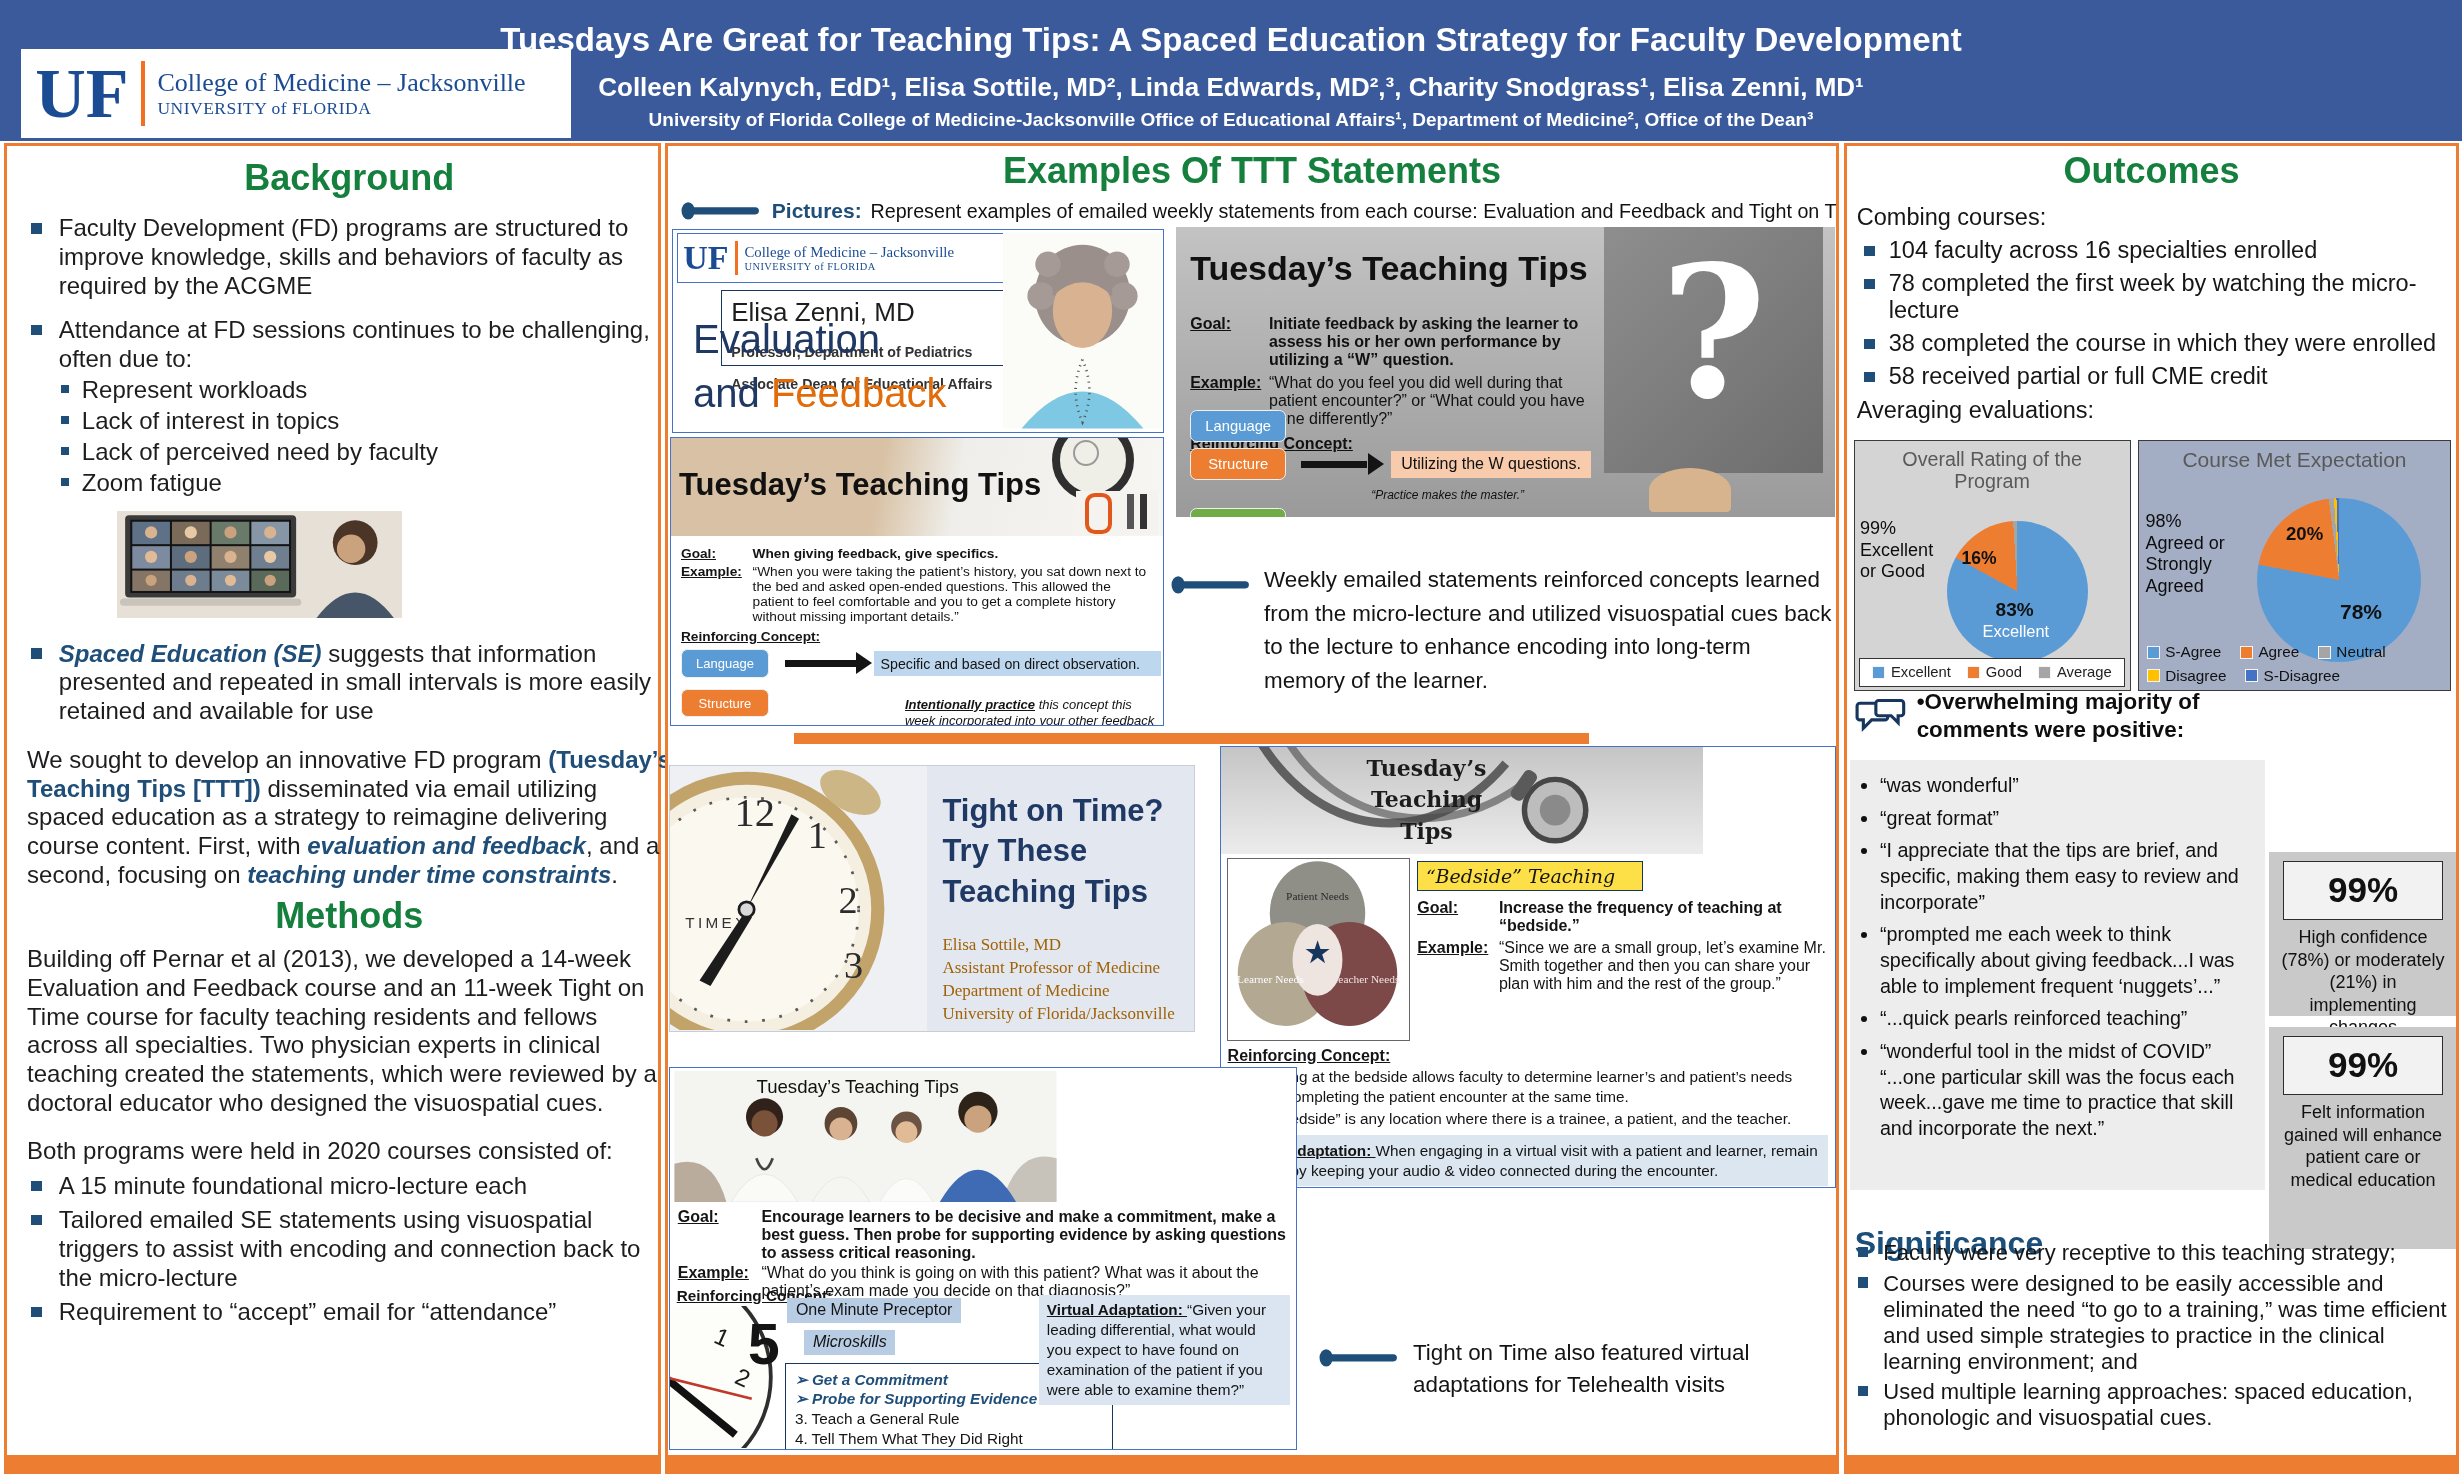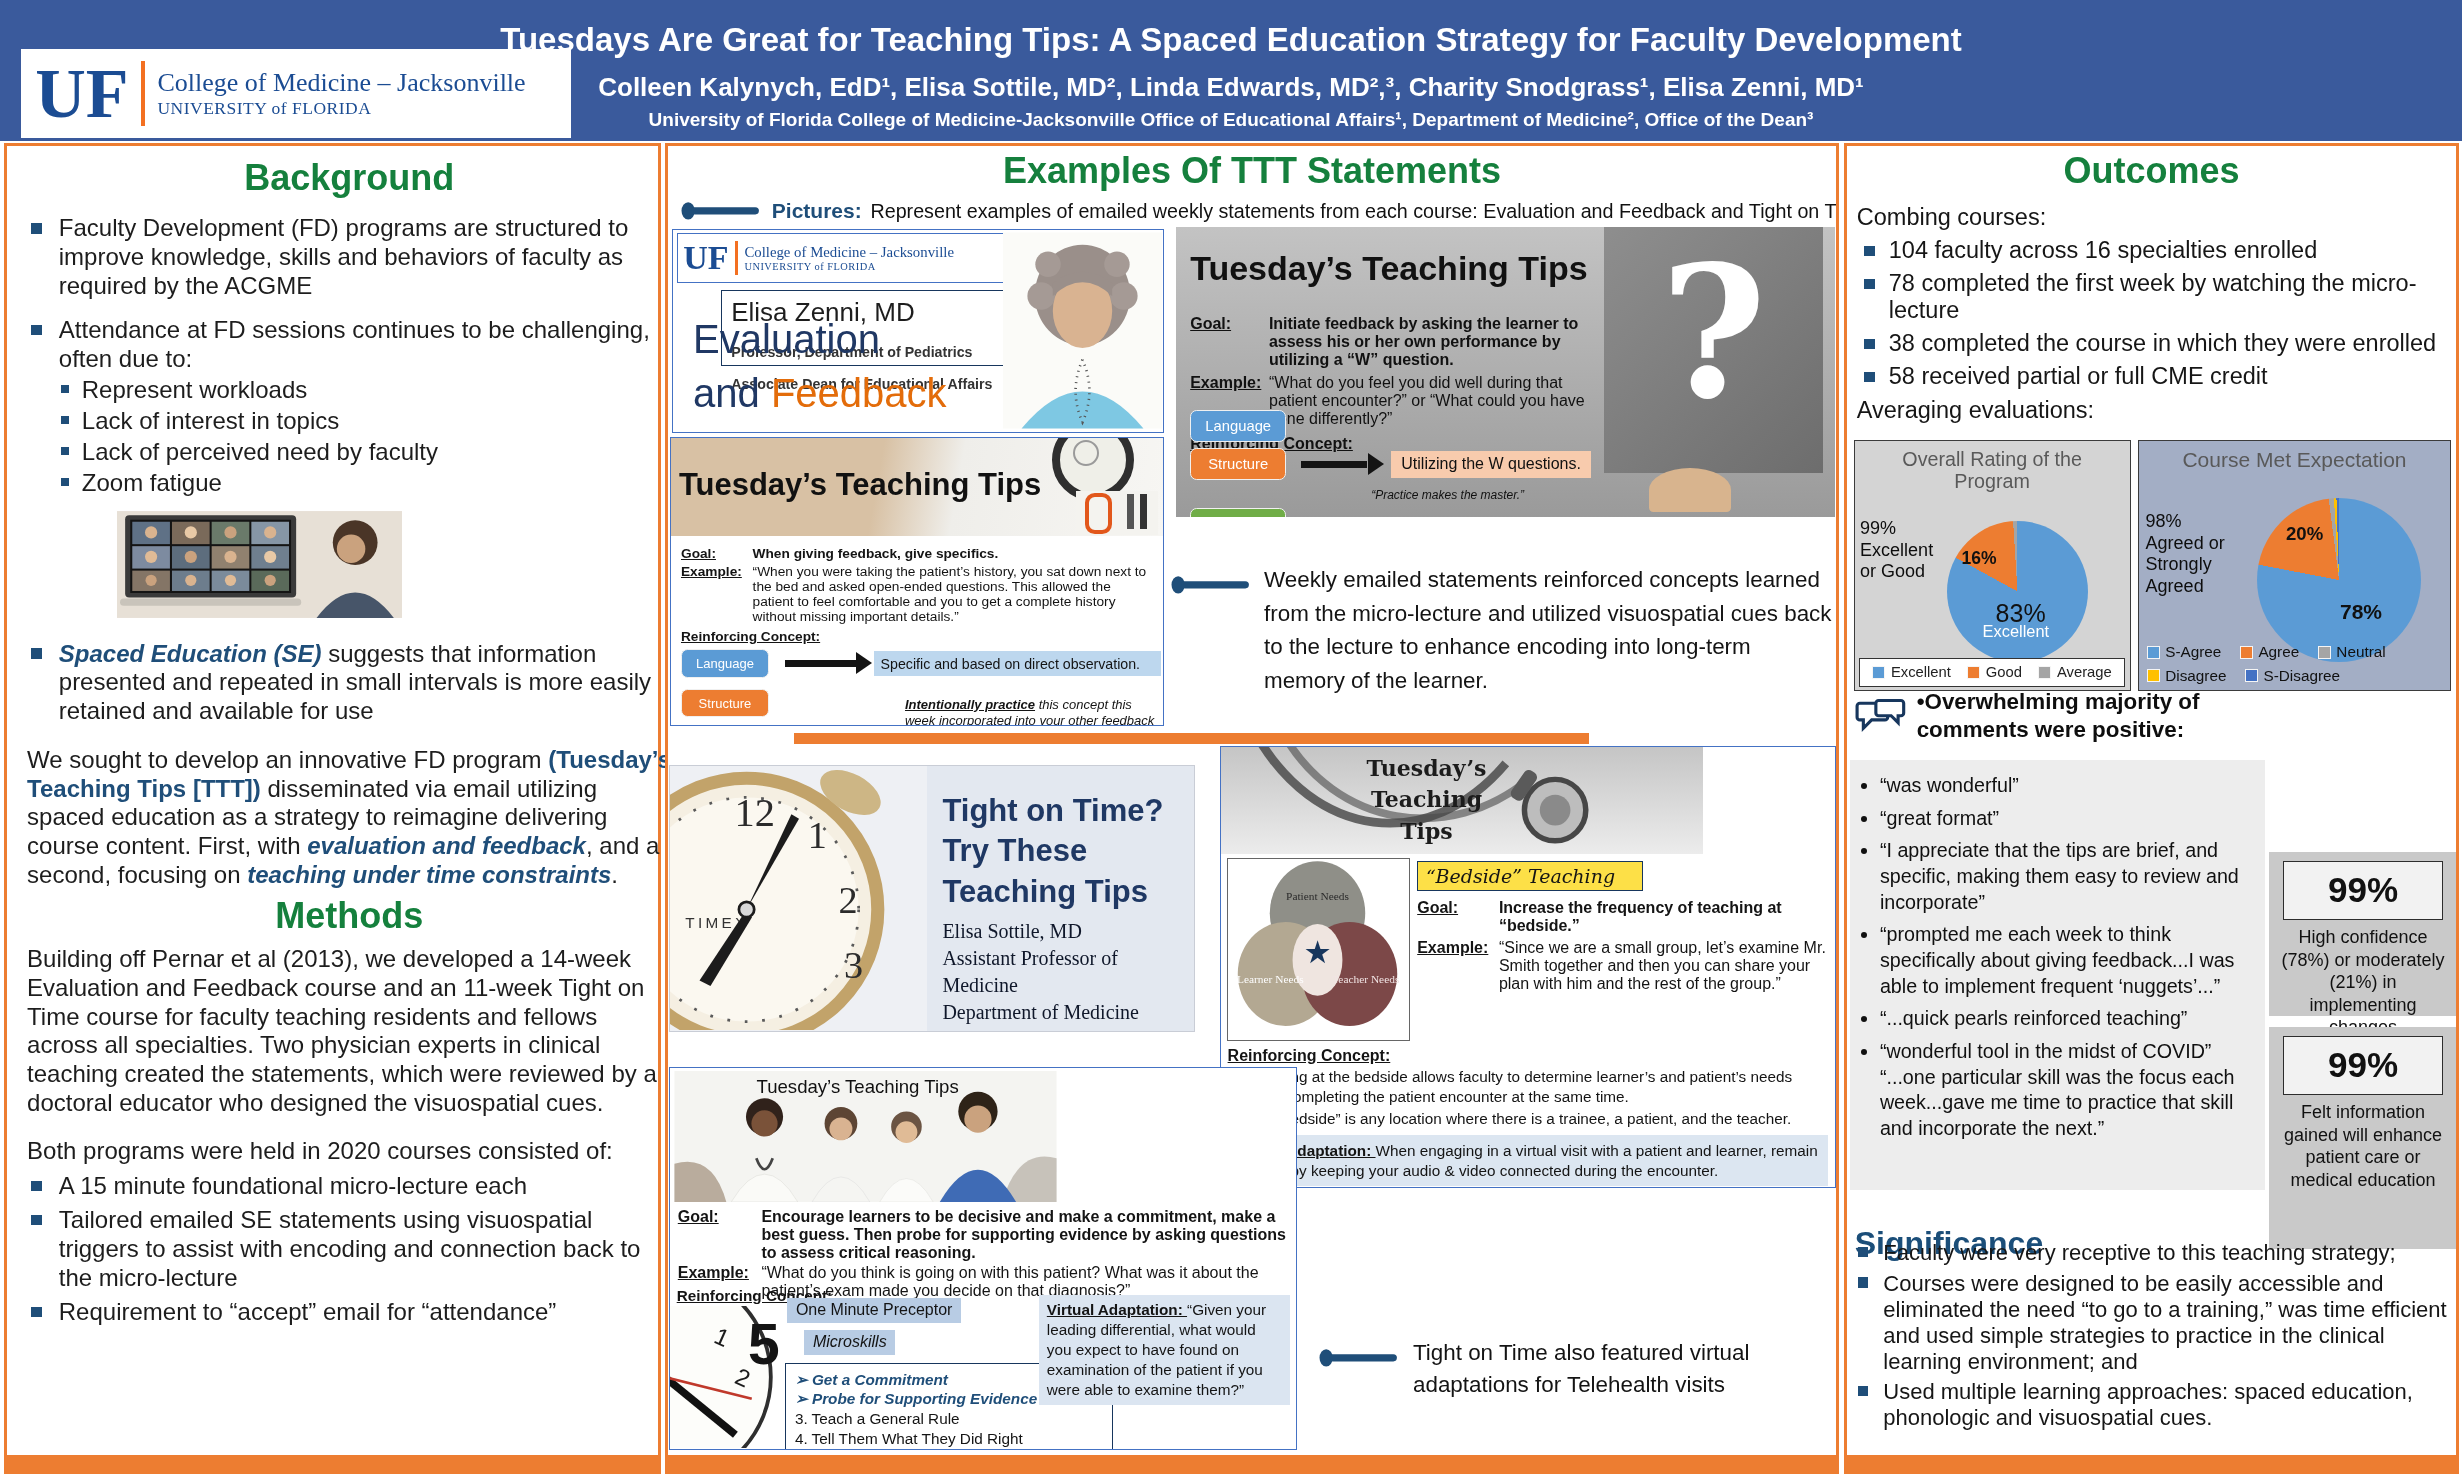--- a/index.html
+++ b/index.html
@@ -107,21 +107,21 @@
   
   .weekly-note{position:absolute;left:503px;top:417px;width:663px;display:flex;gap:11px;align-items:flex-start;font-size:22.4px;line-height:1.5;color:#141414;}
   .weekly-note .pin{margin-top:12px;}
   .mid-divider{position:absolute;left:126px;top:587px;width:795px;height:11px;background:#ED7D31;}
 
   
   .card-tot{left:1.1px;top:619px;width:526px;height:267px;border:0.5px solid #c9cdd6;display:flex;}
   .tot-clock{flex:0 0 257px;background:#eef0f4;}
   .tot-right{flex:1;background:#e3e8f0;padding:25px 5.5px 0 15.3px;box-sizing:border-box;}
   .tot-title{font-size:31px;font-weight:bold;color:#1F3864;line-height:1.3;}
-  .tot-cred{margin-top:6px;font-family:"Liberation Serif",serif;font-size:20px;color:#0f172a;line-height:1.35;}
+  .tot-cred{margin-top:22px;font-family:"Liberation Serif",serif;font-size:17px;color:#a16207;line-height:1.35;}
 
   
   .card-bed{left:552px;top:600px;width:616px;height:442px;border:1.1px solid #4472C4;font-size:16px;color:#141414;}
   .bed-header{position:relative;width:482px;height:107px;background:linear-gradient(#c5c5c5,#ececec);}
   .bed-header-title{position:absolute;left:115px;top:5.5px;width:181px;text-align:center;font-family:"DejaVu Serif",serif;font-weight:bold;font-size:22px;color:#1c1c1c;line-height:1.45;}
   .bed-mid{display:flex;gap:7.7px;padding:4.4px 5.5px 0 5.5px;}
   .venn-box{flex:0 0 181px;height:181px;border:0.5px solid #666;}
   .bed-right{flex:1;}
   .bed-tag{width:208px;background:#fde047;border:0.5px solid #17365d;font-family:"DejaVu Serif",serif;font-size:19px;padding:3.3px 7.7px;margin:2.2px 0 7.7px 0;font-style:italic;}
   .bed-row{display:flex;gap:7.7px;margin-top:4.4px;}
@@ -562,21 +562,21 @@
           <div>Overall Rating of the</div>
           <div>Program</div>
         </div>
         <div class="side-label" style="left:5.5px;top:77px;">
           <div>99%</div>
           <div>Excellent</div>
           <div>or Good</div>
         </div>
         <div class="pie pieA" style="background: conic-gradient(rgb(91, 155, 213) 0%, rgb(91, 155, 213) 83%, rgb(237, 125, 49) 83%, rgb(237, 125, 49) 99%, rgb(165, 165, 165) 99%, rgb(165, 165, 165) 100%);"></div>
         <div class="pie-lab" style="left:107px;top:107px;font-size:17.5px;font-weight:bold;">16%</div>
-        <div class="pie-lab" style="left:141px;top:158px;font-size:25px;font-weight:normal;">83%</div>
+        <div class="pie-lab" style="left:141px;top:158px;font-size:19px;font-weight:bold;">83%</div>
         <div class="pie-lab" style="left:128px;top:181px;font-size:16.4px;color:#fff;">Excellent</div>
         <div class="legendA">
           <span class="leg-item">
               <span class="swatch" style="background: rgb(91, 155, 213);"></span>
               <span>Excellent</span>
             </span>
           <span class="leg-item">
               <span class="swatch" style="background: rgb(237, 125, 49);"></span>
               <span>Good</span>
             </span>

